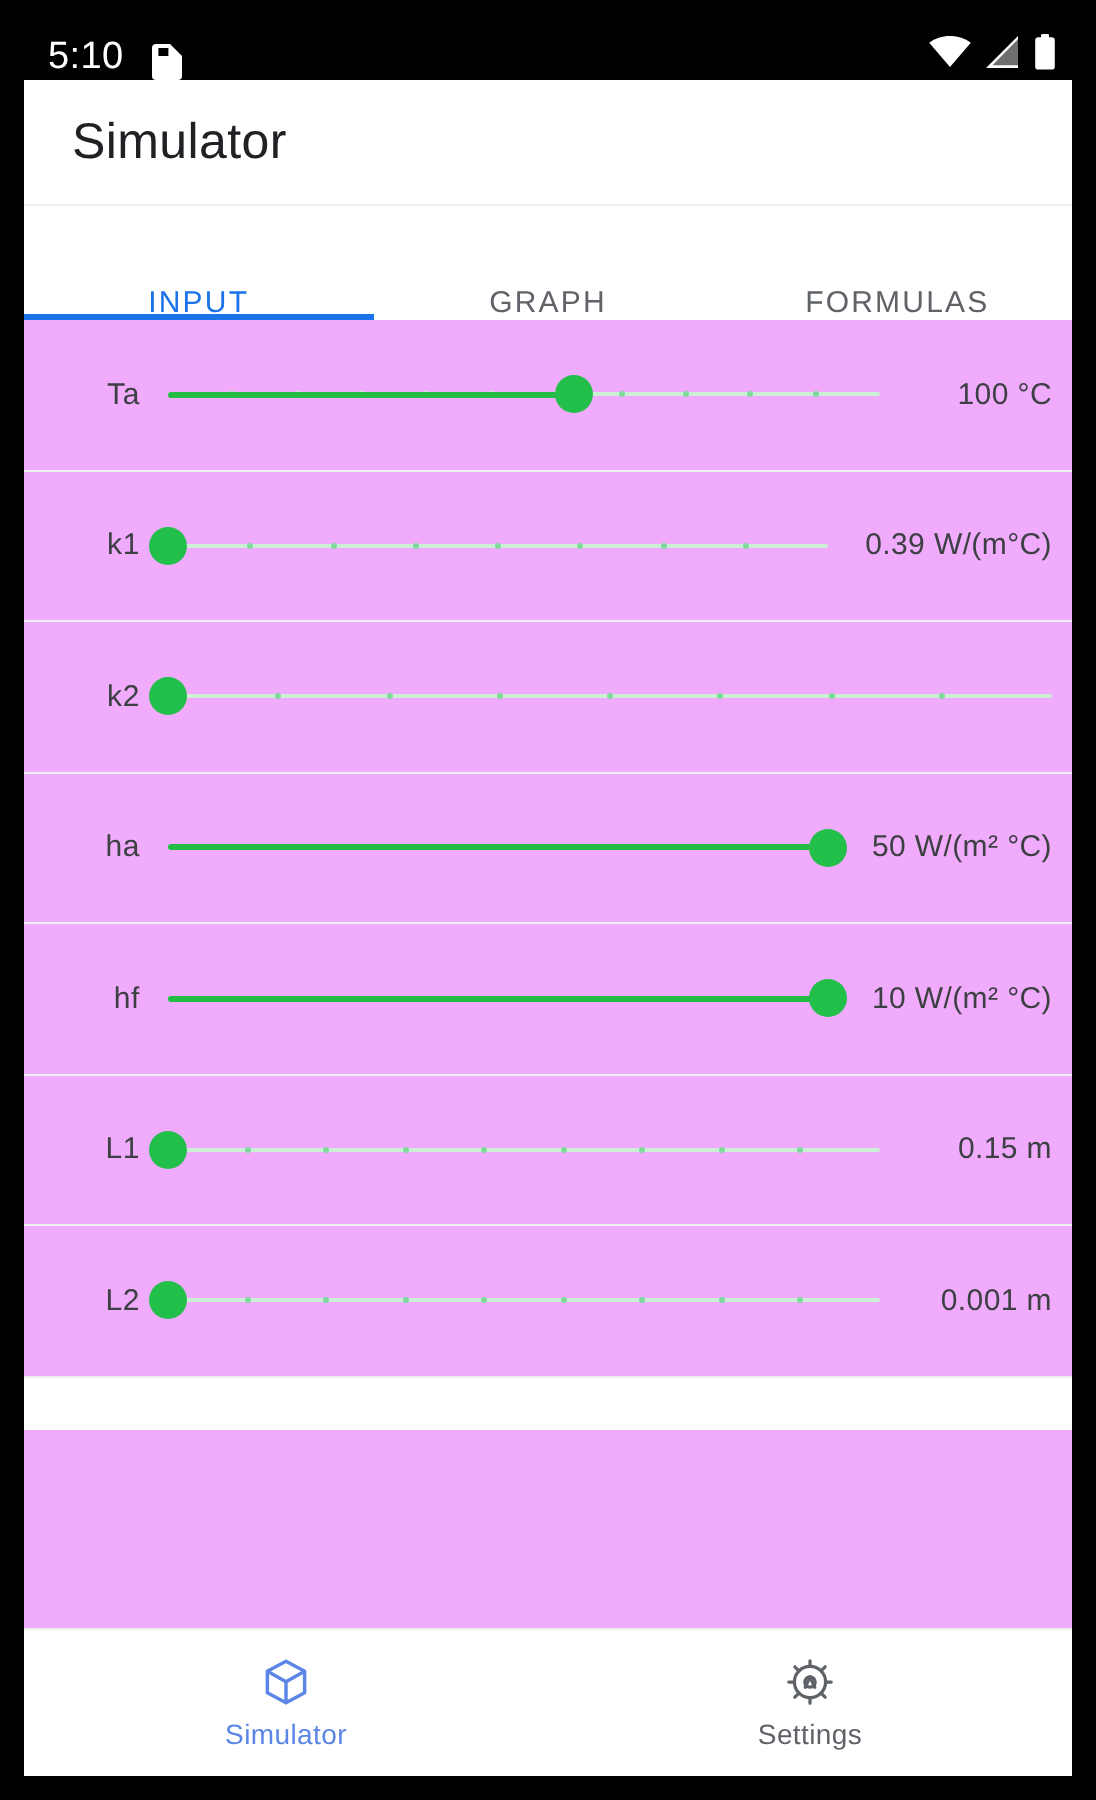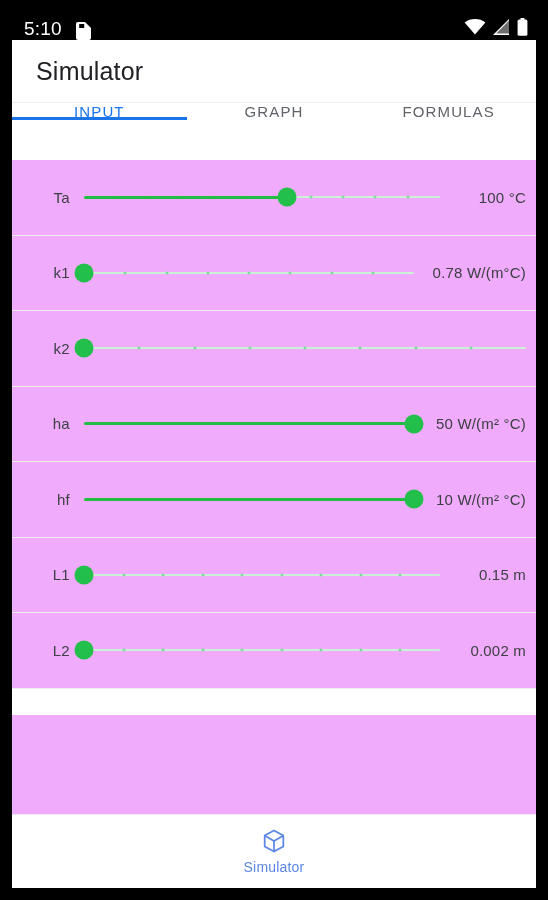--- a/index.html
+++ b/index.html
@@ -54,21 +54,21 @@
     font-size: 25px;
     color: #202124;
     font-weight: 400;
     letter-spacing: .2px;
   }
 
   .tabs {
     height: 58px;
     background: #fff;
     display: flex;
-    align-items: flex-start;
+    align-items: flex-end;
     border-top: 1px solid #eeeeee;
     flex: 0 0 58px;
     position: relative;
   }
   .tab {
     flex: 1 1 0;
     display: flex; align-items: center; justify-content: center;
     font-size: 15px;
     letter-spacing: 1.1px;
     color: #5f6368;
@@ -272,21 +272,21 @@
               <span class="tick" style="left: 25%;"></span>
               <span class="tick" style="left: 37.5%;"></span>
               <span class="tick" style="left: 50%;"></span>
               <span class="tick" style="left: 62.5%;"></span>
               <span class="tick" style="left: 75%;"></span>
               <span class="tick" style="left: 87.5%;"></span>
             </div>
             <div class="track-fill" style="width: 0%;"></div>
             <div class="thumb" style="left: 0%;"></div>
           </div>
-          <div class="row-value w-md">0.78 W/(m°C)</div>
+          <div class="row-value w-md">0.39 W/(m°C)</div>
         </div>
         <div class="row">
           <div class="row-label">k2</div>
           <div class="slider">
             <div class="track-bg"></div>
             <div class="ticks">
               <span class="tick" style="left: 12.5%;"></span>
               <span class="tick" style="left: 25%;"></span>
               <span class="tick" style="left: 37.5%;"></span>
               <span class="tick" style="left: 50%;"></span>
@@ -345,34 +345,45 @@
               <span class="tick" style="left: 33.3333%;"></span>
               <span class="tick" style="left: 44.4444%;"></span>
               <span class="tick" style="left: 55.5556%;"></span>
               <span class="tick" style="left: 66.6667%;"></span>
               <span class="tick" style="left: 77.7778%;"></span>
               <span class="tick" style="left: 88.8889%;"></span>
             </div>
             <div class="track-fill" style="width: 0%;"></div>
             <div class="thumb" style="left: 0%;"></div>
           </div>
-          <div class="row-value w-sm">0.002 m</div>
+          <div class="row-value w-sm">0.001 m</div>
         </div>
         <div class="list-tail"></div>
       </div>
 
     <div class="bottomnav">
 
       <div class="navitem active">
         <span class="navicon">
           <svg width="26" height="26" viewBox="0 0 24 24" fill="none" stroke="#5b86e5" stroke-width="1.6" stroke-linejoin="round" stroke-linecap="round">
             <path d="M12 2.4 20.6 7v10L12 21.6 3.4 17V7L12 2.4z"></path>
             <path d="M3.6 7.1 12 11.9l8.4-4.8"></path>
             <path d="M12 11.9v9.6"></path>
           </svg>
         </span>
         <span class="navlabel">Simulator</span>
       </div>
 
+      <div class="navitem">
+        <span class="navicon">
+          <svg width="26" height="26" viewBox="0 0 24 24" fill="none" stroke="#5f6368" stroke-width="1.5" stroke-linejoin="round" stroke-linecap="round">
+            <circle cx="12" cy="12" r="7.2"></circle>
+            <circle cx="12" cy="12" r="2.4"></circle>
+            <path d="M12 4.8V2.2M12 21.8v-2.6M19.2 12h2.6M2.2 12h2.6M17.1 6.9l1.9-1.9M5 19l1.9-1.9M17.1 17.1l1.9 1.9M5 5l1.9 1.9"></path>
+            <path d="M12 9.6 9.8 14.4M12 9.6l2.2 4.8"></path>
+          </svg>
+        </span>
+        <span class="navlabel">Settings</span>
+      </div>
     </div>
 
   </div>
 </div>
 
 </body></html>

